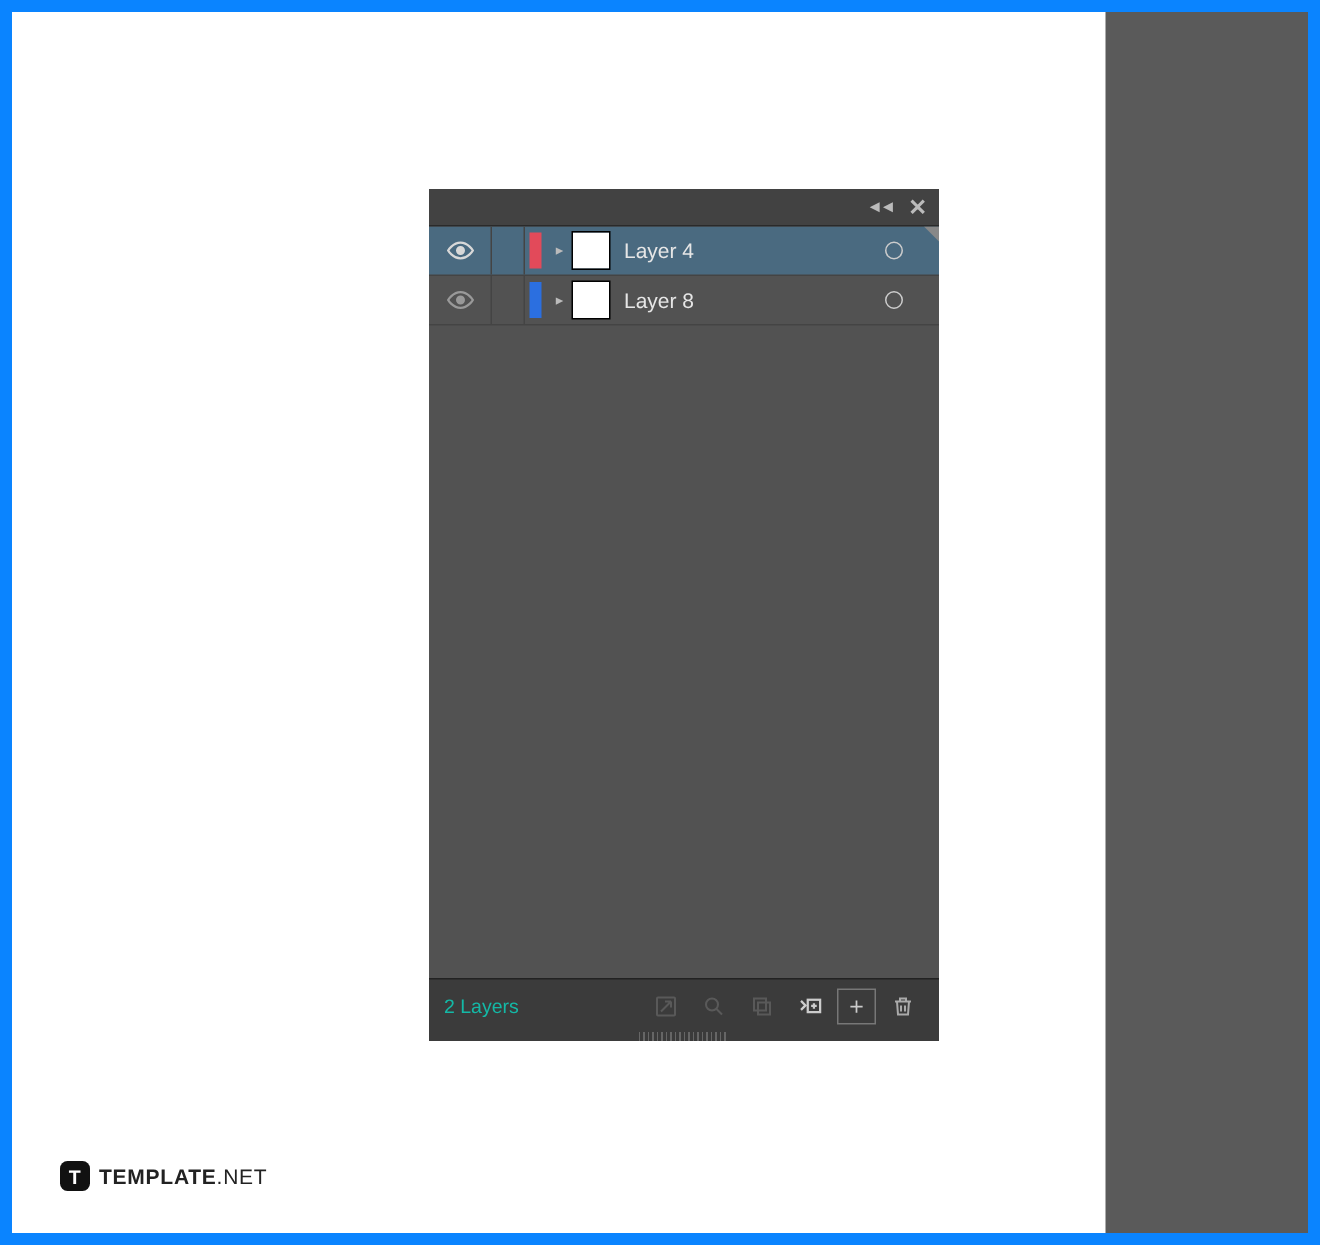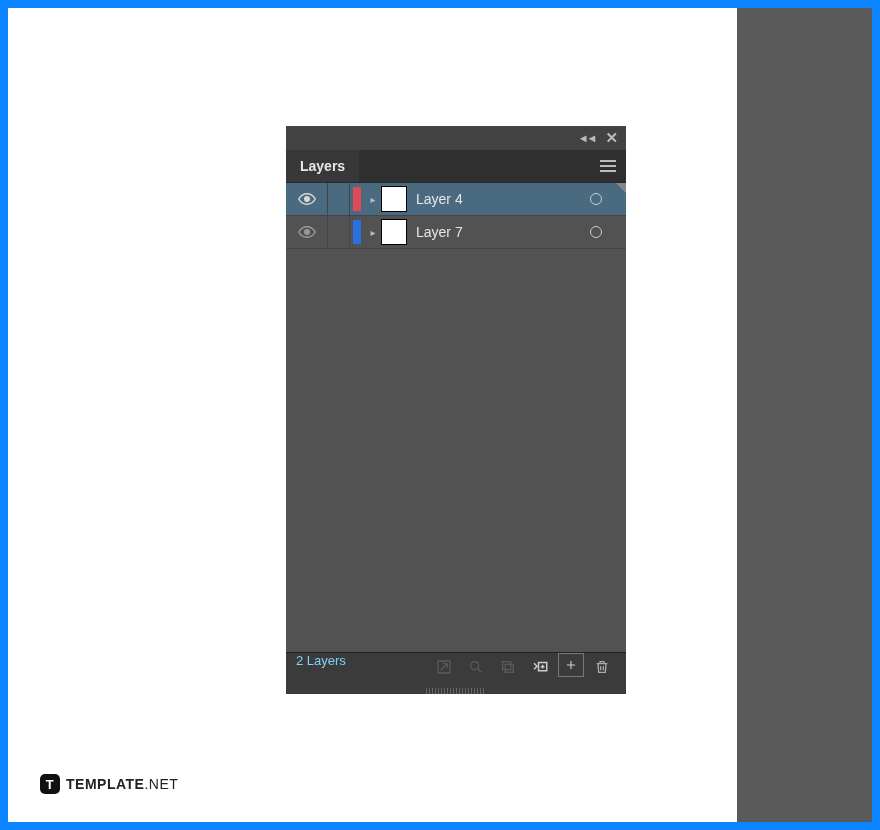--- a/index.html
+++ b/index.html
@@ -85,24 +85,24 @@
     .thumb { width:24px; height:24px; background:#fff; outline:1px solid #000; margin-right:10px;}
     .layer-name { flex:1; }
     .target-circle { width:12px; height:12px; border:1.5px solid #ccc; border-radius:50%; margin-right:14px; }
     .corner-fold { width:0; height:0; border-top:10px solid #888; border-left:10px solid transparent; margin-right:0; align-self:flex-start;}
     .layer-row.selected .corner-fold-wrap { width:10px; height:100%; display:flex; align-items:flex-start;}
     .footer {
       height: 36px;
       background:#3b3b3b;
       border-top:1px solid #222;
       display:flex;
-      align-items:flex-start;
+      align-items:center;
       padding:0 10px;
       gap:4px;
-      color:#7dd3fc;
+      color:#14b8a6;
       font-size:13px;
     }
     .footer-count { flex:0 0 auto; margin-right:auto; }
     .footer-icon { width:28px; height:28px; display:flex; align-items:center; justify-content:center; color:#888; cursor:pointer; }
     .footer-icon.disabled { opacity:.4; cursor:default; }
     .footer-icon.boxed { border:1px solid #777; width:26px; height:24px; color:#ccc; }
     .grip { height:6px; background:repeating-linear-gradient(90deg,#666 0 1px,transparent 1px 3px); width:60px; margin:0 auto;}
     .eye-svg { width:18px; height:18px; }
     .watermark {
       position:absolute;
@@ -125,30 +125,20 @@
 </head>
 <body>
 
 <div class="frame">
   <div class="gray-sidebar"></div>
 
   <div class="panel">
     <div class="panel-topbar">
       <span class="collapse-icon">◄◄</span>
       <span class="close-icon">✕</span>
-    </div>
-    <div class="tab-row">
-      <div class="tab">
-        <span>Layers</span>
-      </div>
-      <div class="menu-icon">
-        <span></span>
-          <span></span>
-          <span></span>
-      </div>
     </div>
 
     <div class="layers-list">
       <div class="layer-row selected">
         <div class="vis-cell">
           <svg class="eye-svg" viewBox="0 0 24 24" fill="none" stroke="#d8d8d8" stroke-width="2">
               <path d="M1 12s4-7 11-7 11 7 11 7-4 7-11 7S1 12 1 12z"></path>
               <circle cx="12" cy="12" r="3" fill="#d8d8d8"></circle>
             </svg>
         </div>
@@ -166,21 +156,21 @@
         <div class="vis-cell">
           <svg class="eye-svg" viewBox="0 0 24 24" fill="none" stroke="#999" stroke-width="2">
               <path d="M1 12s4-7 11-7 11 7 11 7-4 7-11 7S1 12 1 12z"></path>
               <circle cx="12" cy="12" r="3" fill="#999"></circle>
             </svg>
         </div>
         <div class="lock-cell"></div>
         <div class="color-cell" style="background:#2b6fe0"></div>
         <div class="expand-cell">▸</div>
         <div class="thumb"></div>
-        <span class="layer-name">Layer 7</span>
+        <span class="layer-name">Layer 8</span>
         <div class="target-circle"></div>
         <div class="corner-fold-wrap" style="width:10px"></div>
       </div>
     </div>
 
     <div class="footer">
       <span class="footer-count">2 Layers</span>
       <div class="footer-icon disabled">
         <svg width="16" height="16" viewBox="0 0 24 24" fill="none" stroke="currentColor" stroke-width="2">
             <path d="M7 17L17 7M17 7h-6M17 7v6"></path>

